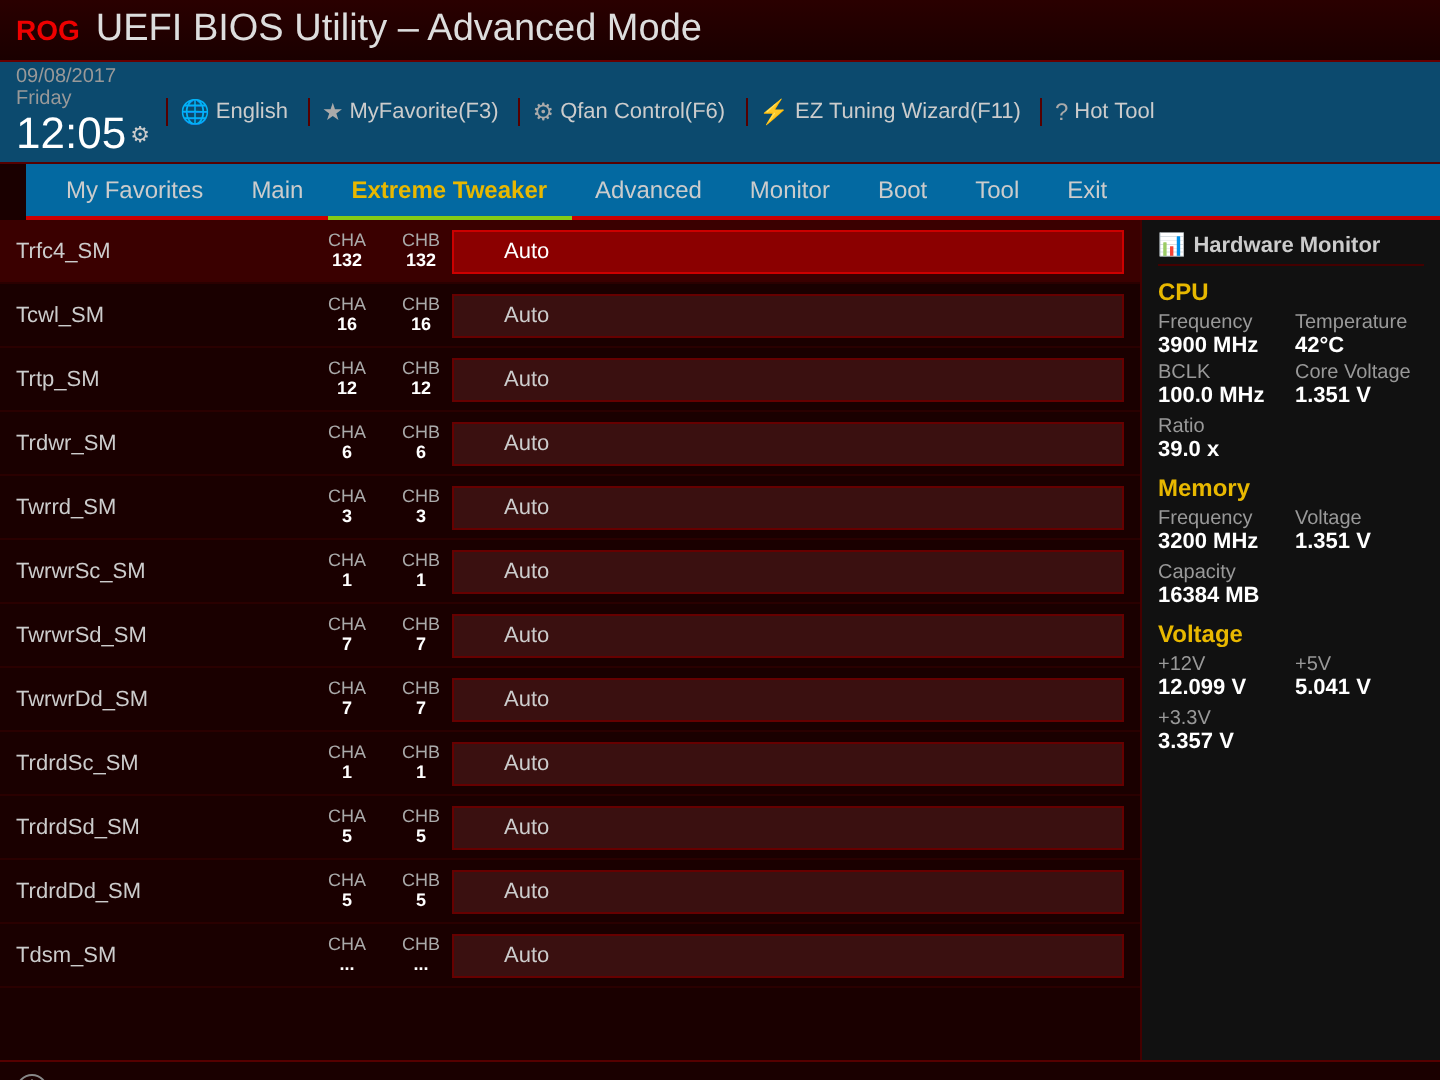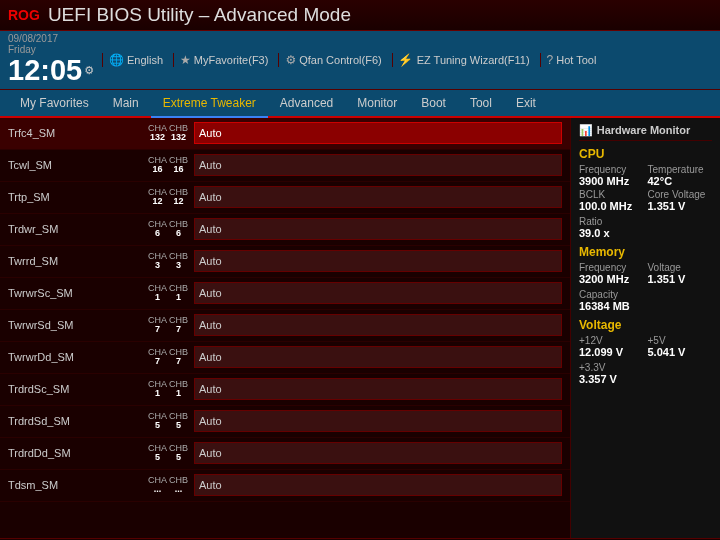--- a/index.html
+++ b/index.html
@@ -45,60 +45,62 @@
     #datetime {
       display: flex;
       flex-direction: column;
       margin-right: 4px;
     }
     #datetime .date {
       font-size: 10px;
       color: #999;
     }
     #datetime .time {
-      font-size: 29px;
+      font-size: 22px;
       color: #fff;
-      font-weight: bold;
+      font-weight: normal;
       line-height: 1.1;
     }
     #datetime .gear {
       color: #ccc;
       font-size: 11px;
     }
     .info-item {
       display: flex;
       align-items: center;
       gap: 3px;
       color: #ccc;
       font-size: 11px;
       padding: 0 6px;
       border-left: 1px solid #500;
       cursor: pointer;
     }
     .info-item .icon { color: #aaa; font-size: 12px; }
 
     
     #navbar {
-      background: #0c4a6e;
+      background: #0369a1;
       border-bottom: 2px solid #c00;
       display: flex;
       align-items: center;
       padding: 0 8px;
+      margin-left: 13px;
     }
     .nav-item {
       padding: 6px 12px;
       color: #ccc;
       cursor: pointer;
       font-size: 12px;
       white-space: nowrap;
     }
     .nav-item.active {
       color: #e8b800;
-      border-bottom: 2px solid #3b82f6;
+      border-bottom: 2px solid #84cc16;
       margin-bottom: -2px;
+      font-weight: bold;
     }
 
     
     #main {
       display: flex;
       height: calc(540px - 80px - 40px);
     }
 
     
     #settings-panel {
@@ -127,31 +129,32 @@
       flex-direction: row;
       gap: 2px;
       margin-right: 6px;
     }
     .cha-box, .chb-box {
       display: flex;
       flex-direction: column;
       align-items: center;
       font-size: 9px;
       line-height: 1.1;
+      margin-left: 16px;
     }
     .cha-box .label { color: #aaa; }
     .cha-box .val { color: #fff; font-weight: bold; }
     .chb-box .label { color: #aaa; }
     .chb-box .val { color: #fff; font-weight: bold; }
     .setting-value {
       flex: 1;
       background: #3a1010;
       border: 1px solid #600;
       color: #ccc;
-      padding: 3px 4px;
+      padding: 3px 25px;
       font-size: 11px;
       height: 22px;
       display: flex;
       align-items: center;
     }
     .setting-row:first-child .setting-value {
       background: #8b0000;
       border-color: #c00;
       color: #fff;
     }

